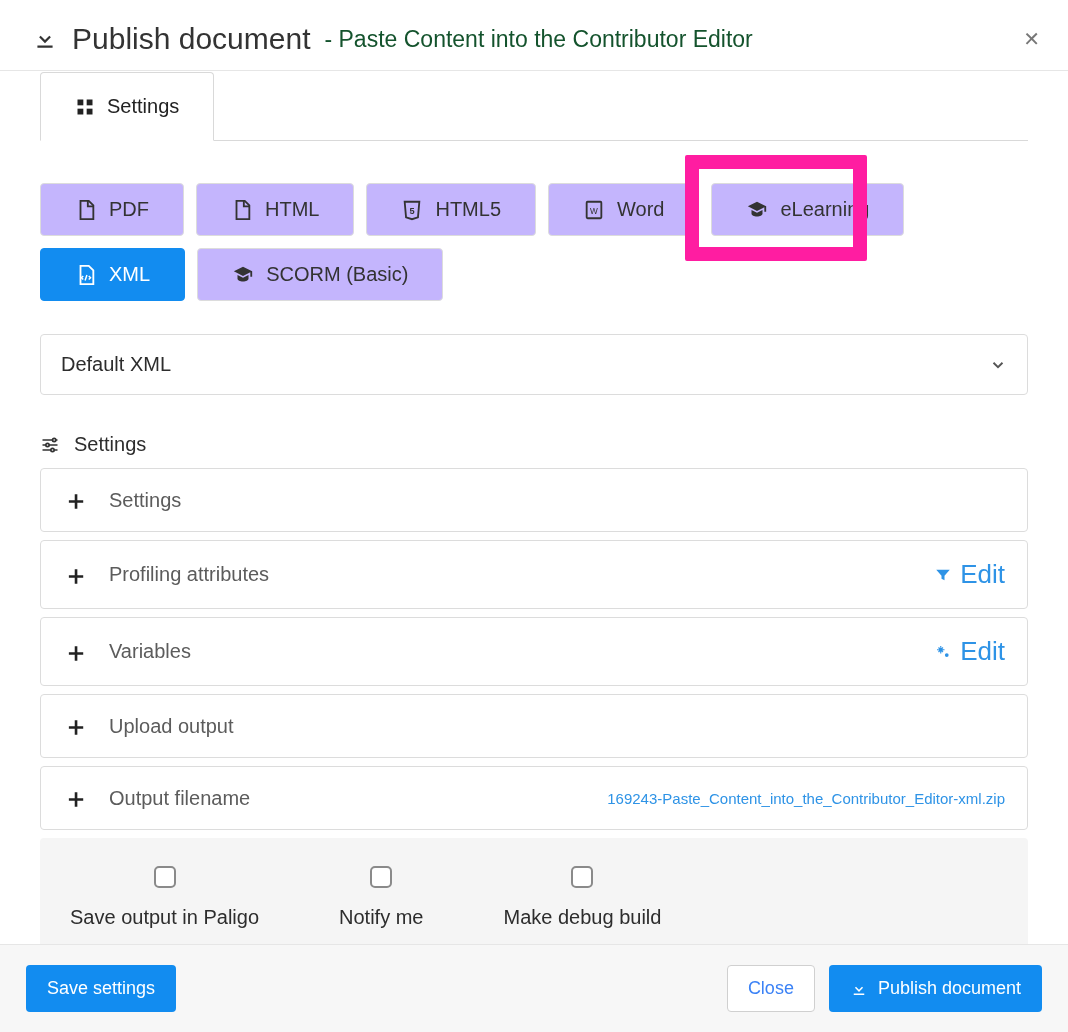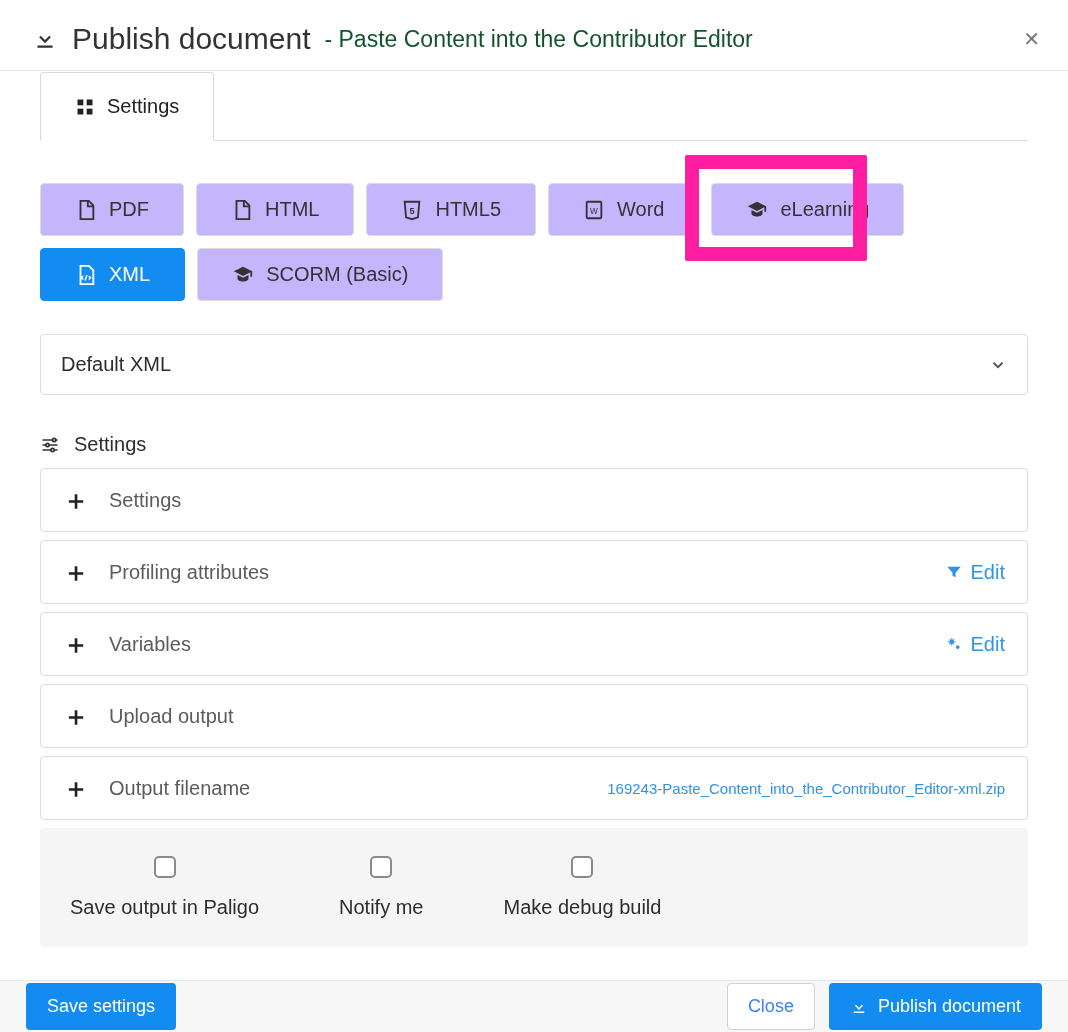--- a/index.html
+++ b/index.html
@@ -93,33 +93,33 @@
   .rows{margin-top:12px;}
   .row{
     border:1px solid var(--row-border);border-radius:4px;
     padding:18px 22px;
     display:flex;align-items:center;gap:20px;
     margin-bottom:8px;
     cursor:pointer;
     font-size:20px;
   }
   .row .label{color:#5c5c5c;}
-  .row .right{margin-left:auto;color:var(--link);display:flex;align-items:center;gap:8px;font-size:20px;}
+  .row .right{margin-left:auto;color:var(--link);display:flex;align-items:center;gap:8px;font-size:26px;}
   .plus{font-size:26px;font-weight:700;line-height:1;color:#222;}
   .filename{margin-left:auto;color:var(--link);font-size:15px;}
   
   .opt-panel{margin-top:8px;background:#f5f5f5;border-radius:4px;padding:28px 30px;}
   .opt-grid{display:flex;gap:80px;}
   .opt-item{display:flex;align-items:center;gap:18px;font-size:20px;flex-direction:column;}
   .chk{
     width:22px;height:22px;border:2px solid #8a8a8a;border-radius:5px;display:inline-block;background:#fff;
   }
   
   .dlg-footer{
-    position:absolute;left:0;right:0;bottom:0;height:52px;
+    position:absolute;left:0;right:0;bottom:0;height:88px;
     background:var(--footer-bg);border-top:1px solid #e6e6e6;
     display:flex;align-items:center;padding:0 26px;gap:14px;
   }
   .btn{
     padding:12px 20px;border-radius:4px;border:1px solid transparent;
     font-size:18px;cursor:pointer;display:flex;align-items:center;gap:10px;
   }
   .btn.primary{background:var(--primary);color:#fff;}
   .btn.default{background:#fff;color:#3b82f6;border-color:#d0d0d0;}
   .spacer{flex:1;}

